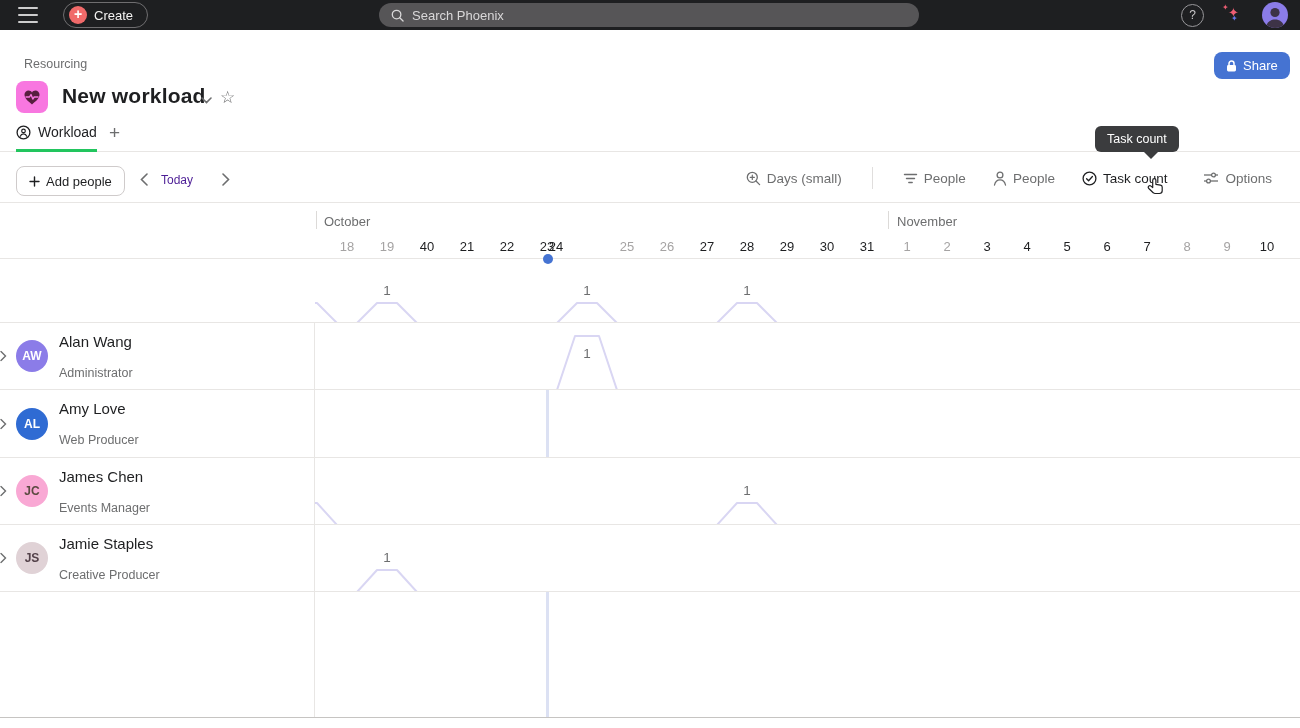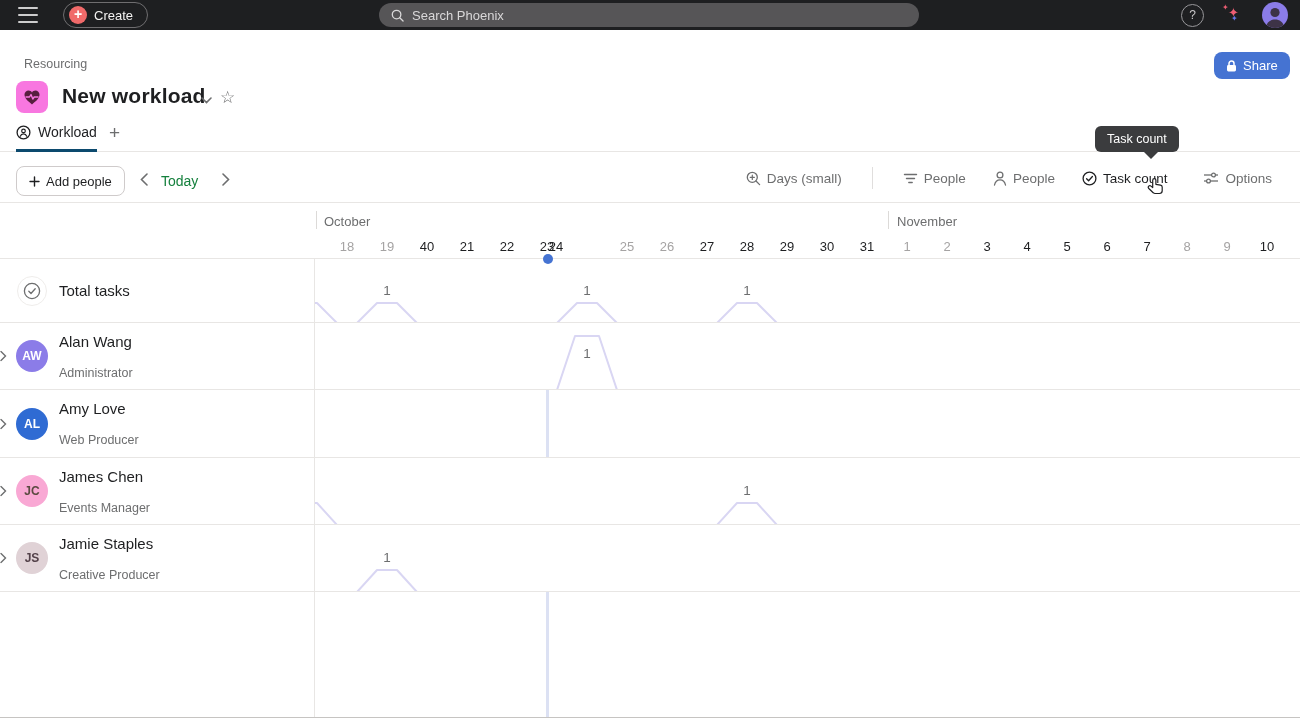--- a/index.html
+++ b/index.html
@@ -26,28 +26,28 @@
   
   .breadcrumb { position:absolute; left:24px; top:57px; font-size:12.5px; color:#6d6e6f; }
   .share-btn { position:absolute; left:1214px; top:52px; height:27px; padding:0 12px; background:#4573d2; border:none; border-radius:8px; color:#fff; font-size:13px; display:flex; align-items:center; gap:6px; cursor:pointer; }
   .proj-icon { position:absolute; left:16px; top:81px; width:32px; height:32px; border-radius:8px; background:#f877e0; display:flex; align-items:center; justify-content:center; cursor:pointer; }
   .page-title { position:absolute; left:62px; top:84px; font-size:21px; font-weight:700; color:#1e1f21; letter-spacing:.2px; }
   .title-caret { position:absolute; left:201px; top:90px; color:#6d6e6f; cursor:pointer; }
   .title-star { position:absolute; left:220px; top:87px; color:#6d6e6f; font-size:17px; cursor:pointer; }
 
   
   .tabbar { position:absolute; left:0; top:120px; width:1300px; height:32px; border-bottom:1px solid #e8e6e4; }
-  .tab-active { position:absolute; left:16px; top:4px; display:flex; align-items:center; gap:7px; font-size:14px; font-weight:500; color:#1e1f21; padding-bottom:9px; border-bottom:3px solid #0c4a6e; cursor:pointer; }
+  .tab-active { position:absolute; left:16px; top:4px; display:flex; align-items:center; gap:7px; font-size:14px; font-weight:500; color:#1e1f21; padding-bottom:9px; border-bottom:3px solid #22c55e; cursor:pointer; }
   .tab-add { position:absolute; left:109px; top:2px; color:#6d6e6f; font-size:19px; cursor:pointer; }
 
   
   .toolbar { position:absolute; left:0; top:152px; width:1300px; height:51px; border-bottom:1px solid #e8e6e4; }
   .add-people-btn { position:absolute; left:16px; top:14px; height:30px; padding:0 12px; border:1px solid #cfcbcb; border-radius:8px; background:#fff; font-size:13px; color:#1e1f21; display:flex; align-items:center; gap:6px; cursor:pointer; }
   .nav-prev { position:absolute; left:131px; top:14px; }
-  .today-label { position:absolute; left:161px; top:21px; font-size:14px; color:#15803d; cursor:pointer; }
+  .today-label { position:absolute; left:161px; top:21px; font-size:12px; color:#4c1d95; cursor:pointer; }
   .nav-next { position:absolute; left:213px; top:14px; }
   .nav-chev { width:26px; height:26px; display:flex; align-items:center; justify-content:center; color:#6d6e6f; cursor:pointer; }
   .toolbar-right { position:absolute; right:28px; top:12px; display:flex; align-items:center; gap:27px; }
   .tool-item { display:flex; align-items:center; gap:6px; font-size:13.5px; color:#6d6e6f; cursor:pointer; height:28px; }
   .tool-item.active { color:#1e1f21; font-weight:500; }
   .tool-item svg { flex:0 0 auto; }
   .tool-divider { width:1px; height:22px; background:#e0dedd; margin:0 3px; }
 
   
   .timeline-head { position:absolute; left:0; top:203px; width:1300px; height:56px; border-bottom:1px solid #e8e6e4; }
@@ -238,29 +238,20 @@
         <span class="day-label" style="left: 1147px;">7</span>
         <span class="day-label weekend" style="left: 1187px;">8</span>
         <span class="day-label weekend" style="left: 1227px;">9</span>
         <span class="day-label" style="left: 1267px;">10</span>
       </div>
   </div>
   <div class="today-dot"></div>
 
   <div class="rows" id="rows">
       <div class="grid-row" style="height: 64px;">
-        <div class="row-left">
-          <div class="sum-icon">
-            <svg width="18" height="18" viewBox="0 0 18 18">
-              <circle cx="9" cy="9" r="7.6" fill="none" stroke="#6d6e6f" stroke-width="1.3"></circle>
-              <path d="M5.8 9.3l2.2 2.2 4.2-4.8" fill="none" stroke="#6d6e6f" stroke-width="1.3" stroke-linecap="round" stroke-linejoin="round"></path>
-            </svg>
-          </div>
-          <span class="sum-label">Total tasks</span>
-        </div>
         <div class="row-chart">
           <svg width="985" height="64" viewBox="0 0 985 64">
             <path d="M-38,64 L-18,44 L2,44 L22,64" fill="none" stroke="#d9d6f3" stroke-width="2" stroke-linejoin="round"></path>
             <path d="M42,64 L62,44 L82,44 L102,64" fill="none" stroke="#d9d6f3" stroke-width="2" stroke-linejoin="round"></path>
             <text x="72" y="36" text-anchor="middle" fill="#6d6e6f" font-size="13.5" font-family="Liberation Sans, sans-serif">1</text>
             <path d="M242,64 L262,44 L282,44 L302,64" fill="none" stroke="#d9d6f3" stroke-width="2" stroke-linejoin="round"></path>
             <text x="272" y="36" text-anchor="middle" fill="#6d6e6f" font-size="13.5" font-family="Liberation Sans, sans-serif">1</text>
             <path d="M402,64 L422,44 L442,44 L462,64" fill="none" stroke="#d9d6f3" stroke-width="2" stroke-linejoin="round"></path>
             <text x="432" y="36" text-anchor="middle" fill="#6d6e6f" font-size="13.5" font-family="Liberation Sans, sans-serif">1</text>
           </svg>

